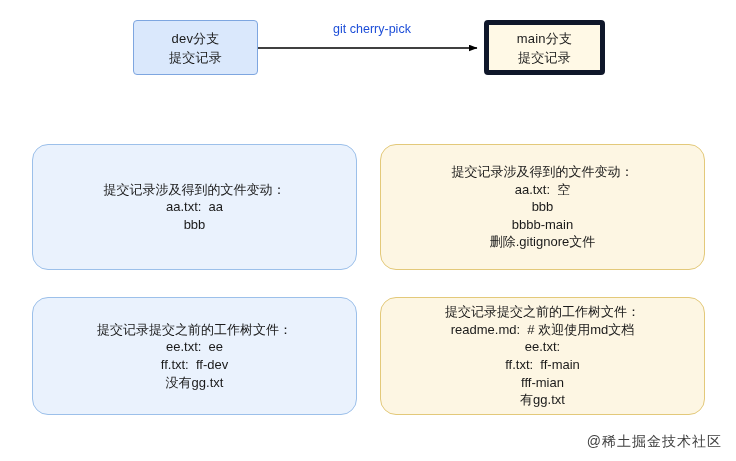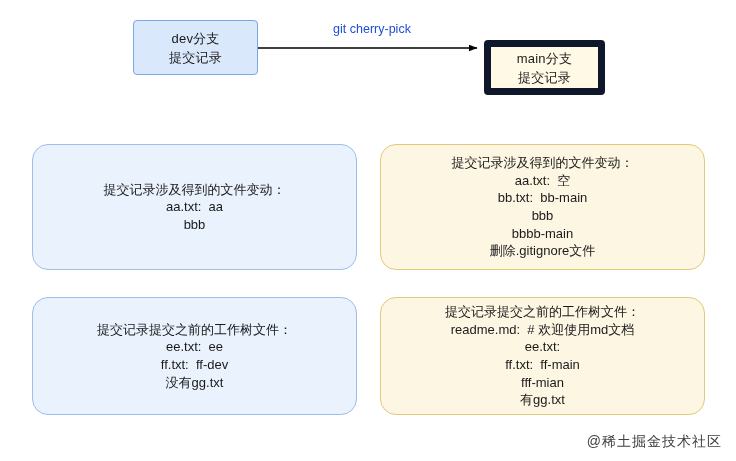--- a/index.html
+++ b/index.html
@@ -44,22 +44,21 @@
     height: 55px;
     background: #dae8fc;
     border: 1px solid #7ea6e0;
   }
   #main-branch-box {
     left: 484px;
     top: 20px;
     width: 121px;
     height: 55px;
     background: #fff9e6;
-    border: 7px solid #0f172a;
-    margin-top: 20px;
+    border: 5px solid #0f172a;
   }
 
   
   #cherry-pick-arrow {
     position: absolute;
     left: 258px;
     top: 33px;
     width: 228px;
     height: 30px;
   }
@@ -144,21 +143,20 @@
 
   <div class="info-box blue-panel" id="dev-changes-box">
     <span class="ln">提交记录涉及得到的文件变动：</span>
     <span class="ln">aa.txt:  aa</span>
     <span class="ln">bbb</span>
   </div>
 
   <div class="info-box yellow-panel" id="main-changes-box">
     <span class="ln">提交记录涉及得到的文件变动：</span>
     <span class="ln">aa.txt:  空</span>
-    <span class="ln">bb.txt:  bb-main</span>
     <span class="ln">bbb</span>
     <span class="ln">bbbb-main</span>
     <span class="ln">删除.gitignore文件</span>
   </div>
 
   <div class="info-box blue-panel" id="dev-worktree-box">
     <span class="ln">提交记录提交之前的工作树文件：</span>
     <span class="ln">ee.txt:  ee</span>
     <span class="ln">ff.txt:  ff-dev</span>
     <span class="ln">没有gg.txt</span>

